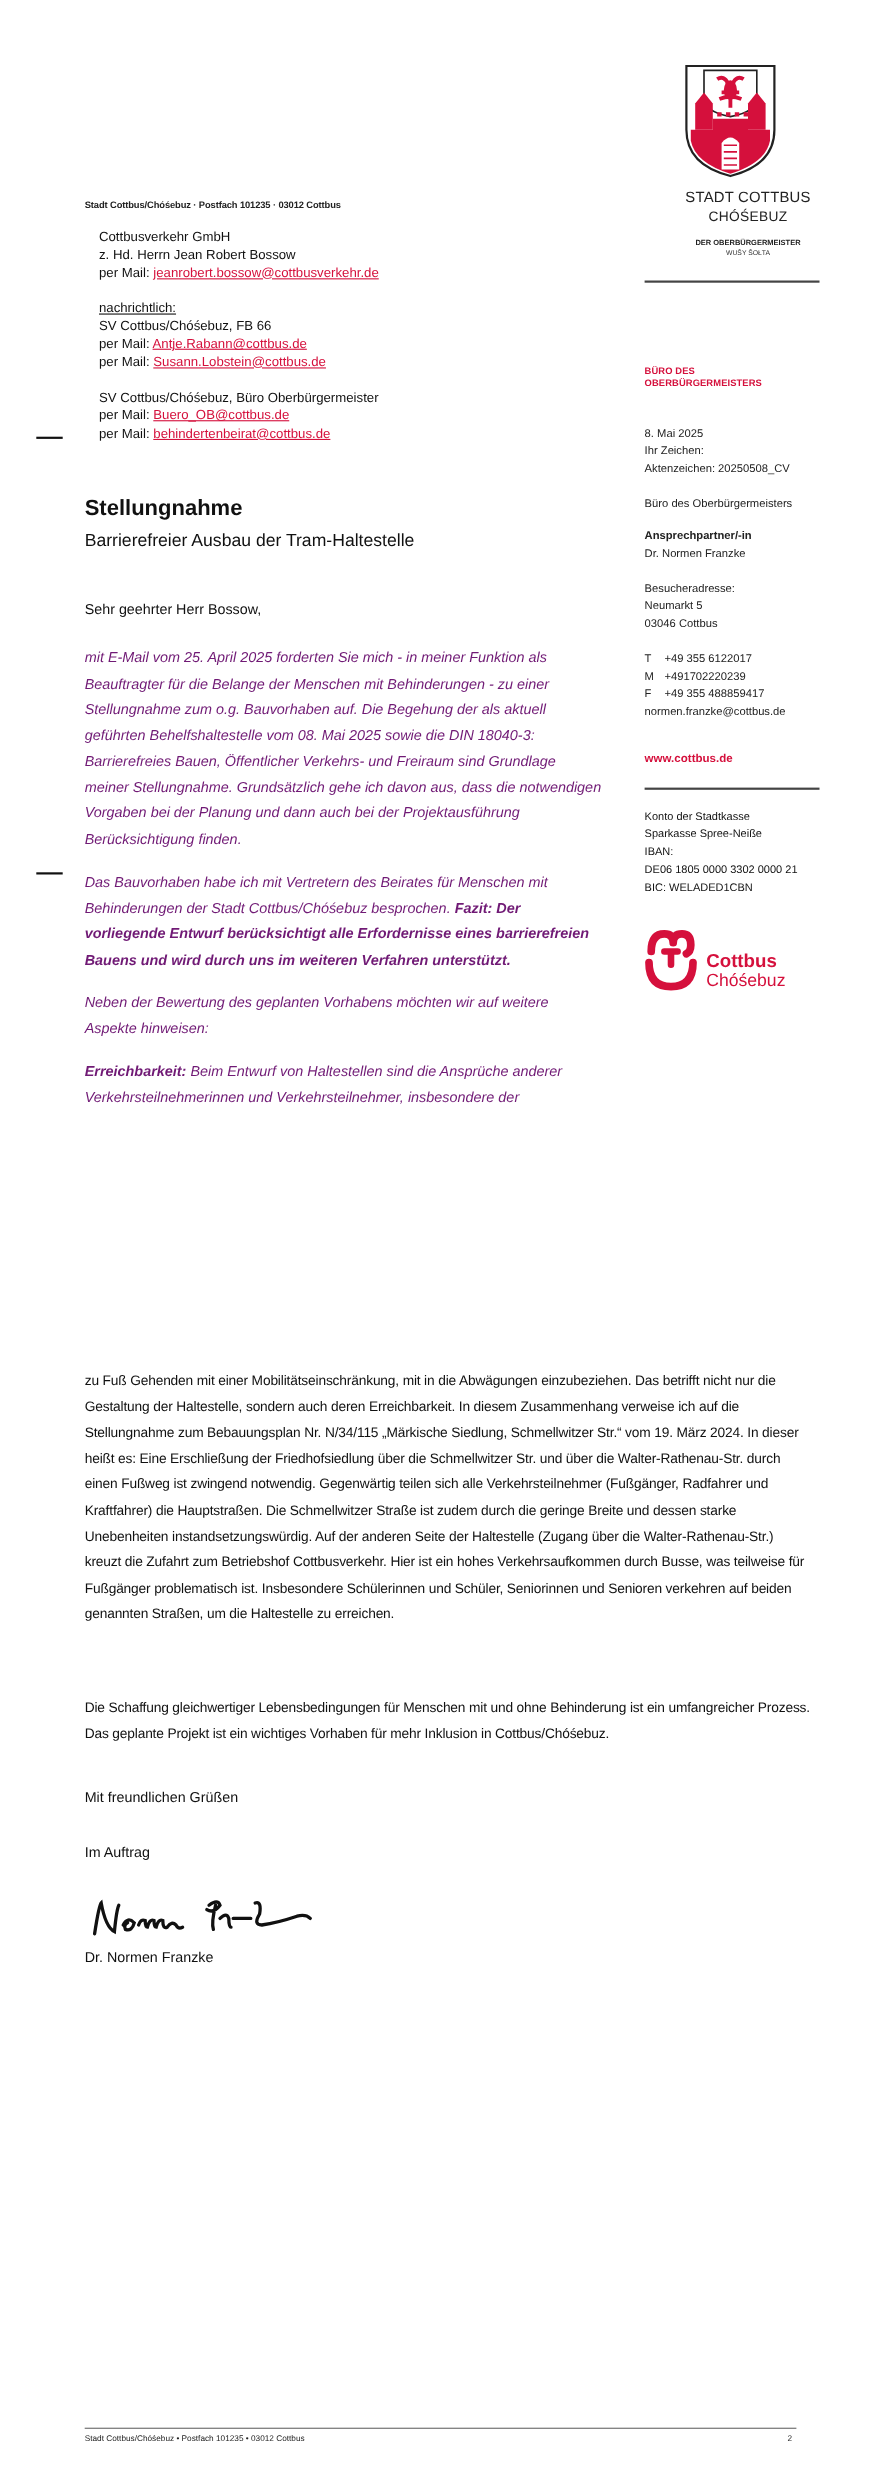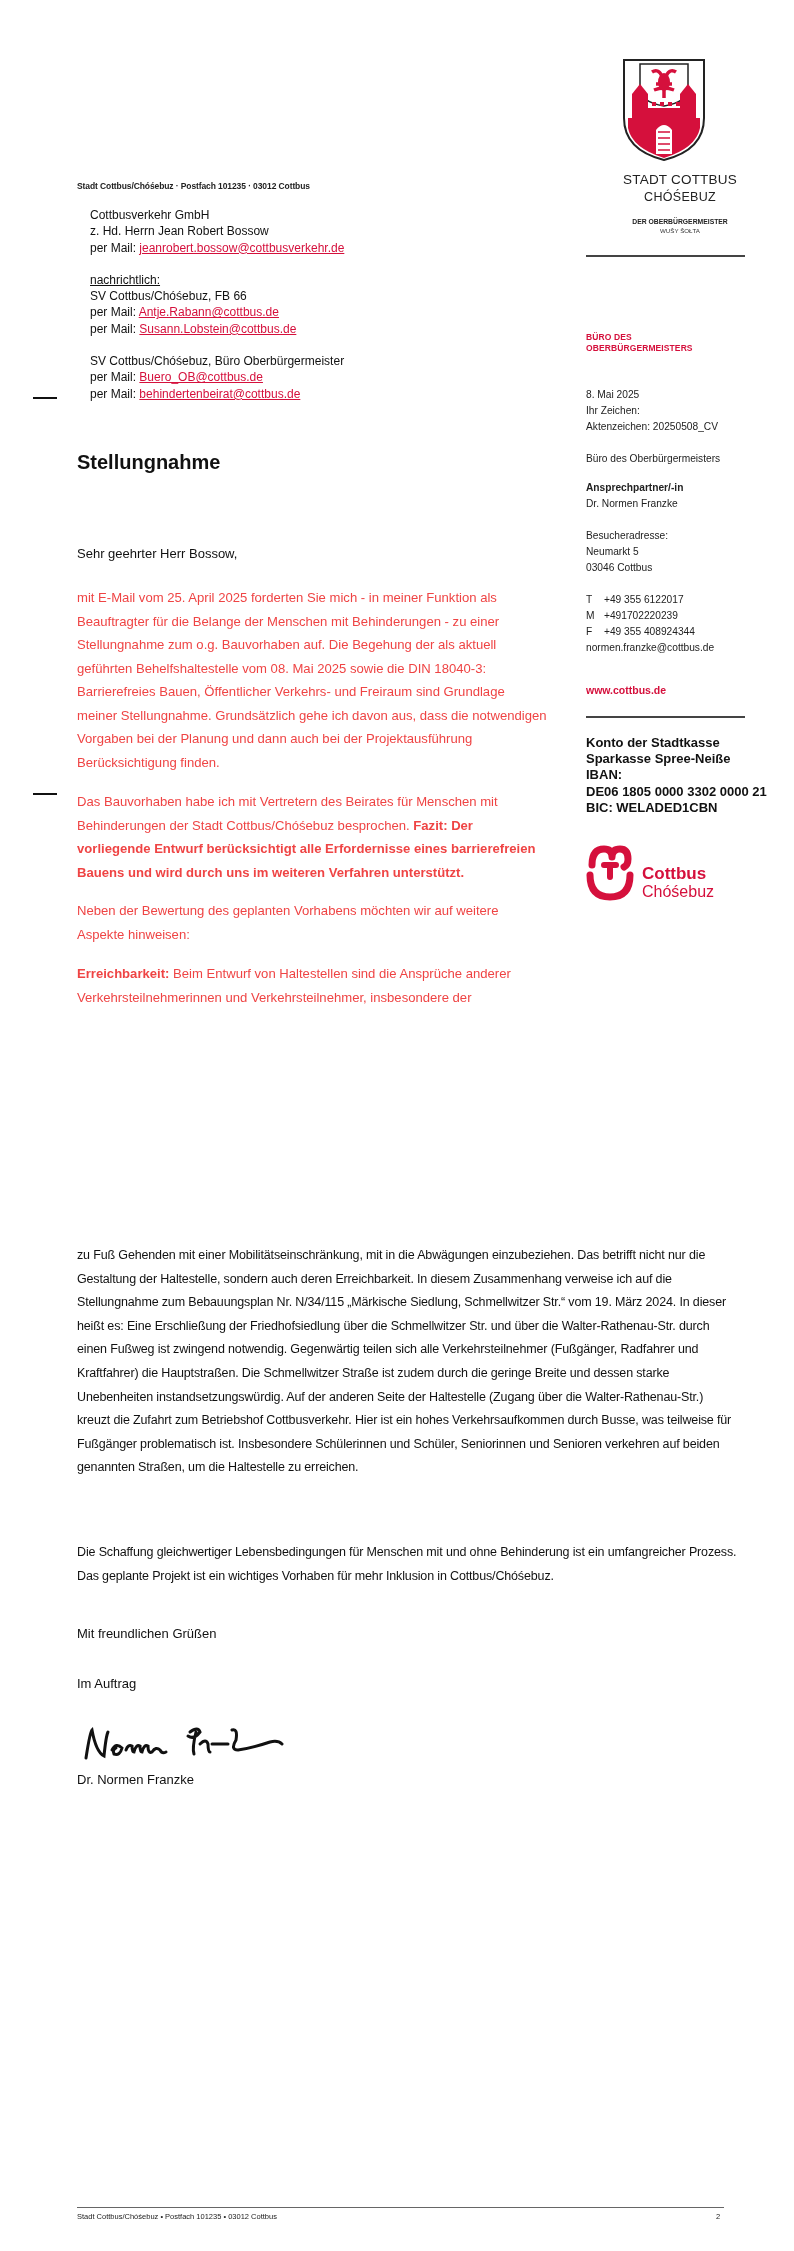--- a/index.html
+++ b/index.html
@@ -25,32 +25,32 @@
   .logo-title { top: 172px; font-size: 13.5px; font-weight: normal; letter-spacing: 0.2px; color: #222; }
   .logo-sub { top: 190px; font-size: 12.5px; color: #222; letter-spacing: 0.3px; }
   .logo-ob { top: 218px; font-size: 6.8px; font-weight: bold; color: #222; }
   .logo-ob2 { top: 227px; font-size: 6.2px; color: #333; }
   .side-rule { left: 586px; width: 159px; height: 2px; background: #444; }
   .buero { left: 586px; top: 332px; font-size: 8.5px; font-weight: bold; color: #d5103c; line-height: 10.5px; letter-spacing: 0.1px; }
   .side { left: 586px; font-size: 10.2px; color: #222; line-height: 16px; }
   .side b { font-weight: bold; }
   .side .tel { display: inline-block; width: 18px; }
   .web { left: 586px; top: 684px; font-size: 10.5px; font-weight: bold; color: #d5103c; }
-  .bank { left: 586px; top: 735px; font-size: 13px; color: #111; line-height: 16.2px; font-weight: bold; }
+  .bank { left: 586px; top: 735px; font-size: 10px; color: #111; line-height: 16.2px; font-weight: normal; }
   .bank span { display: block; }
   .city-logo { left: 586px; top: 845px; }
   .city-logo .t1 { position: absolute; left: 56px; top: 19px; font-size: 17px; font-weight: bold; color: #d5103c; white-space: nowrap; text-align: center; }
   .city-logo .t2 { position: absolute; left: 56px; top: 38px; font-size: 16px; color: #d5103c; white-space: nowrap; }
 
   
   .main { left: 77px; width: 470px; }
   .title { top: 451px; font-size: 20px; font-weight: bold; color: #111; }
   .subtitle { top: 480px; font-size: 16px; line-height: 23.5px; color: #111; }
   .salut { top: 546px; font-size: 13px; color: #111; }
-  .para { font-size: 13.1px; line-height: 23.5px; color: #ef4444; }
+  .para { font-size: 13.1px; line-height: 23.5px; color: #701a75; font-style: italic; }
   .para b { font-weight: bold; }
 
   .wide { left: 77px; width: 662px; font-size: 12.5px; line-height: 23.6px; color: #111; letter-spacing: -0.15px; }
 
   .sig-text { left: 77px; font-size: 13px; color: #111; }
   .signature { left: 82px; top: 1722px; }
 
   .footer-rule { left: 77px; top: 2207px; width: 647px; height: 1px; background: #666; }
   .footer { left: 77px; top: 2212px; font-size: 7.5px; color: #222; }
   .page-num { left: 716px; top: 2212px; font-size: 7.5px; color: #222; }
@@ -115,21 +115,21 @@
 <div class="abs side" style="top:480px;">
   <div><b>Ansprechpartner/-in</b></div>
   <div>Dr. Normen Franzke</div>
   <div style="height:16px;"></div>
   <div>Besucheradresse:</div>
   <div>Neumarkt 5</div>
   <div>03046 Cottbus</div>
   <div style="height:16px;"></div>
   <div><span class="tel">T</span><span>+49 355 6122017</span></div>
   <div><span class="tel">M</span><span>+491702220239</span></div>
-  <div><span class="tel">F</span><span>+49 355 408924344</span></div>
+  <div><span class="tel">F</span><span>+49 355 488859417</span></div>
   <div>normen.franzke@cottbus.de</div>
 </div>
 
 <div class="abs web">www.cottbus.de</div>
 <div class="abs side-rule" style="top:716px;"></div>
 
 <div class="abs bank">
   <span>Konto der Stadtkasse</span>
   <span>Sparkasse Spree-Neiße</span>
   <span>IBAN:</span>
@@ -142,20 +142,21 @@
     <path d="M6,20 Q6,4 18,4 Q26,4 26,12 M26,12 Q26,4 34,4 Q42,4 42,14 Q42,20 38,22" stroke="#d5103c" stroke-width="7" fill="none" stroke-linecap="round"></path>
     <path d="M4,30 Q4,52 24,52 Q44,52 44,30" stroke="#d5103c" stroke-width="7" fill="none" stroke-linecap="round"></path>
     <path d="M18,20 H30 M24,20 V32" stroke="#d5103c" stroke-width="6" stroke-linecap="round"></path>
   </svg>
   <span class="t1">Cottbus</span>
   <span class="t2">Chóśebuz</span>
 </div>
 
 <div class="abs main title">Stellungnahme</div>
 <div class="abs main subtitle">
+  <div>Barrierefreier Ausbau der Tram-Haltestelle</div>
 </div>
 <div class="abs main salut">Sehr geehrter Herr Bossow,</div>
 
 <div class="abs main para" style="top:586px;">mit E-Mail vom 25. April 2025 forderten Sie mich - in meiner Funktion als Beauftragter für die Belange der Menschen mit Behinderungen - zu einer Stellungnahme zum o.g. Bauvorhaben auf. Die Begehung der als aktuell geführten Behelfshaltestelle vom 08. Mai 2025 sowie die DIN 18040-3: Barrierefreies Bauen, Öffentlicher Verkehrs- und Freiraum sind Grundlage meiner Stellungnahme. Grundsätzlich gehe ich davon aus, dass die notwendigen Vorgaben bei der Planung und dann auch bei der Projektausführung Berücksichtigung finden.</div>
 <div class="abs main para" style="top:790px;"><span>Das Bauvorhaben habe ich mit Vertretern des Beirates für Menschen mit Behinderungen der Stadt Cottbus/Chóśebuz besprochen. </span><b>Fazit: Der vorliegende Entwurf berücksichtigt alle Erfordernisse eines barriere­freien Bauens und wird durch uns im weiteren Verfahren unterstützt.</b></div>
 <div class="abs main para" style="top:899px;">Neben der Bewertung des geplanten Vorhabens möchten wir auf wei­tere Aspekte hinweisen:</div>
 <div class="abs main para" style="top:962px;"><b>Erreichbarkeit:</b><span> Beim Entwurf von Haltestellen sind die Ansprüche ande­rer Verkehrsteilnehmerinnen und Verkehrsteilnehmer, insbesondere der</span></div>
 
 <div class="abs wide" style="top:1244px;">zu Fuß Gehenden mit einer Mobilitätseinschränkung, mit in die Abwägungen einzubeziehen. Das betrifft nicht nur die Gestaltung der Haltestelle, sondern auch deren Erreichbarkeit. In diesem Zu­sammenhang verweise ich auf die Stellungnahme zum Bebauungsplan Nr. N/34/115 „Märkische Siedlung, Schmellwitzer Str.“ vom 19. März 2024. In dieser heißt es: Eine Erschließung der Fried­hofsiedlung über die Schmellwitzer Str. und über die Walter-Rathenau-Str. durch einen Fußweg ist zwingend notwendig. Gegenwärtig teilen sich alle Verkehrsteilnehmer (Fußgänger, Radfahrer und Kraftfahrer) die Hauptstraßen. Die Schmellwitzer Straße ist zudem durch die geringe Breite und dessen starke Unebenheiten instandsetzungswürdig. Auf der anderen Seite der Haltestelle (Zugang über die Walter-Rathenau-Str.) kreuzt die Zufahrt zum Betriebshof Cottbusverkehr. Hier ist ein ho­hes Verkehrsaufkommen durch Busse, was teilweise für Fußgänger problematisch ist. Insbesondere Schülerinnen und Schüler, Seniorinnen und Senioren verkehren auf beiden genannten Straßen, um die Haltestelle zu erreichen.</div>
 <div class="abs wide" style="top:1541px;">Die Schaffung gleichwertiger Lebensbedingungen für Menschen mit und ohne Behinderung ist ein umfangreicher Prozess. Das geplante Projekt ist ein wichtiges Vorhaben für mehr Inklusion in Cott­bus/Chóśebuz.</div>

